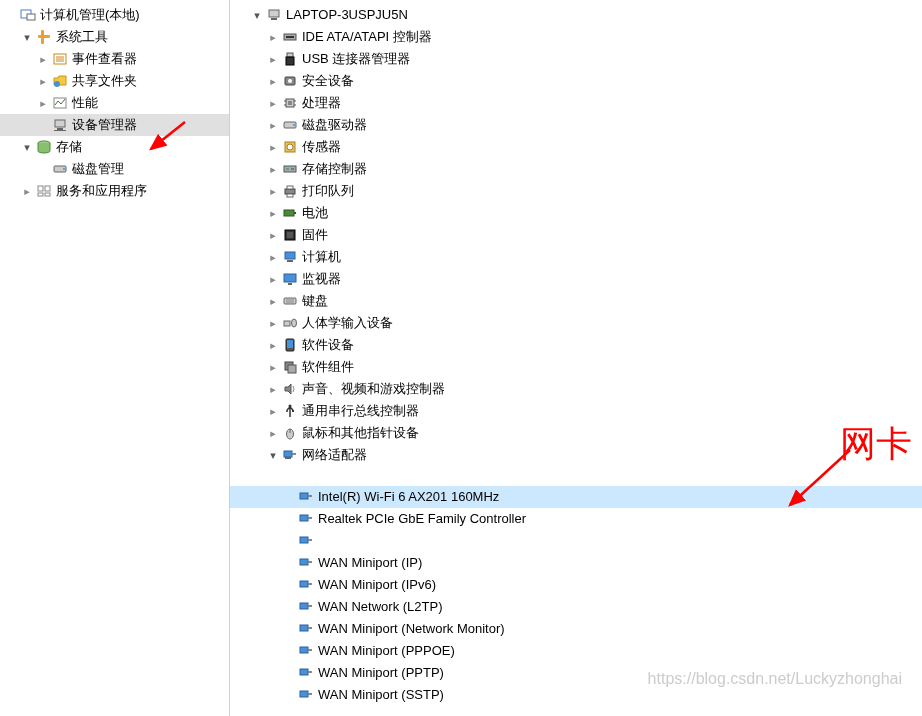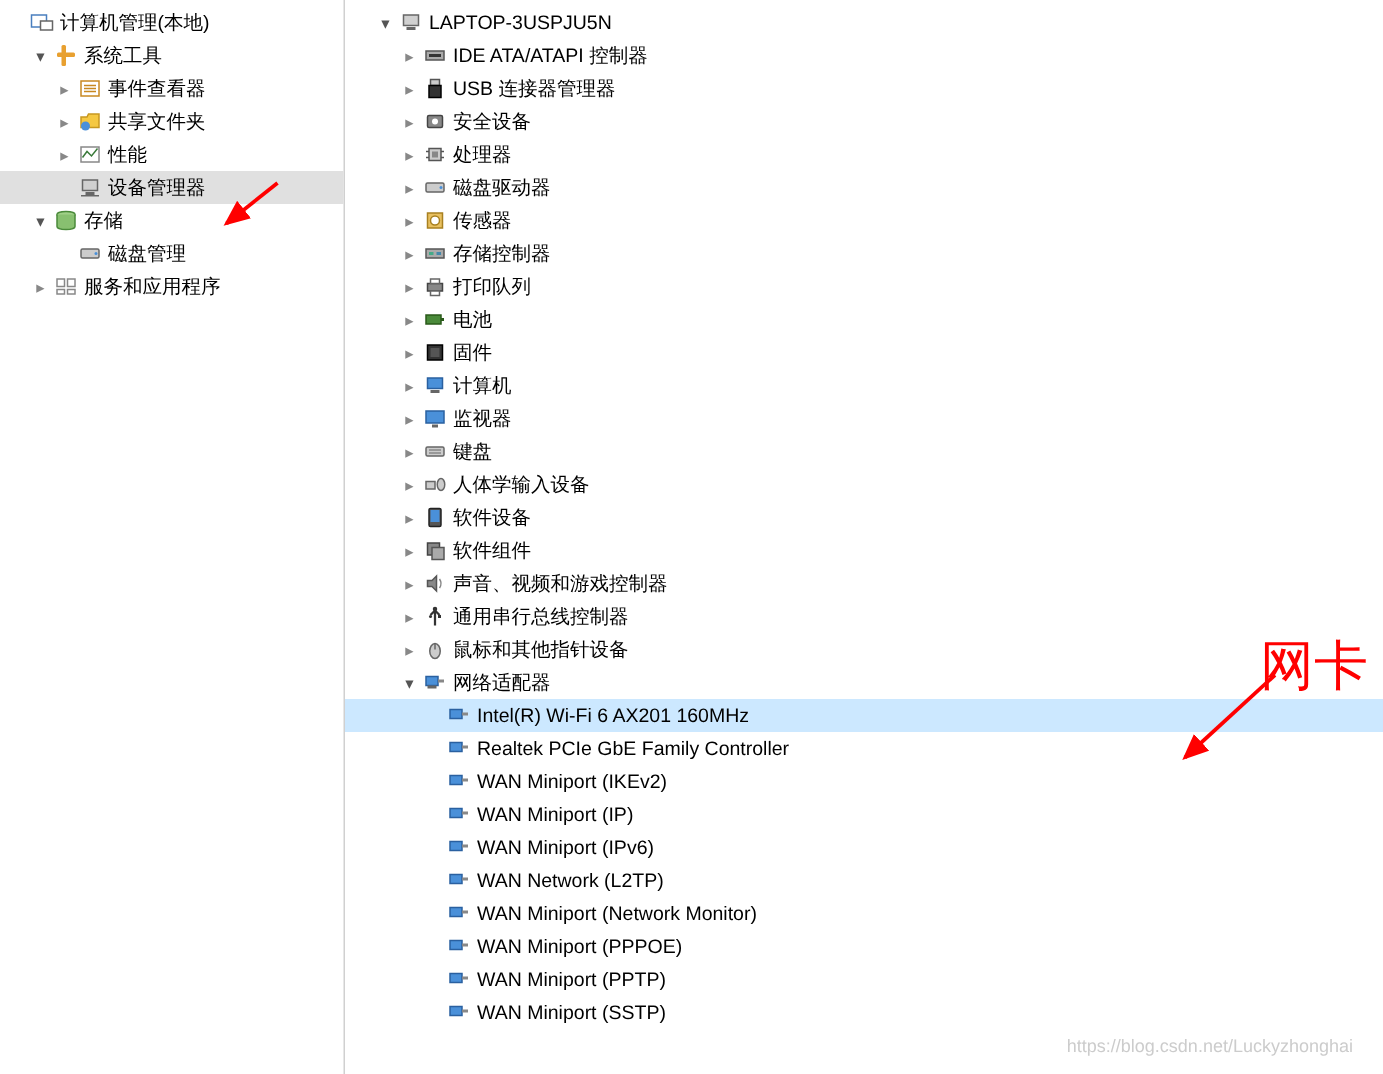--- a/index.html
+++ b/index.html
@@ -35,20 +35,21 @@
       height: 22px;
       padding: 0 20px;
       white-space: nowrap;
       cursor: default;
     }
     .tree-item.selected {
       background: #e0e0e0;
     }
     .tree-item.highlighted {
       background: #cce8ff;
+      margin-top: 20px;
     }
     .expand {
       width: 14px;
       height: 14px;
       display: inline-flex;
       align-items: center;
       justify-content: center;
       font-size: 9px;
       color: #666;
       margin-right: 2px;
@@ -82,24 +83,24 @@
       color: #ff0000;
       font-size: 36px;
       font-family: "SimSun", "Microsoft YaHei", serif;
     }
     .arrow1 {
       position: absolute;
       pointer-events: none;
     }
     .watermark {
       position: absolute;
-      bottom: 12px;
+      bottom: 28px;
       right: 20px;
       color: #ccc;
-      font-size: 12px;
+      font-size: 16px;
       font-family: Arial, sans-serif;
       text-align: center;
     }
   </style>
 </head>
 <body>
 
 <div class="container">
 
   <div class="left-panel">
@@ -475,21 +476,20 @@
     </div>
 
     <div class="tree-item indent-3">
       <span class="expand none"></span>
       <span class="icon">
           <svg width="16" height="16">
             <rect x="2" y="4" width="8" height="6" fill="#4a90d9" stroke="#2a60a0"></rect>
             <rect x="10" y="6" width="4" height="2" fill="#888"></rect>
           </svg>
         </span>
-      <span class="label">WAN Miniport (IKEv2)</span>
     </div>
 
     <div class="tree-item indent-3">
       <span class="expand none"></span>
       <span class="icon">
           <svg width="16" height="16">
             <rect x="2" y="4" width="8" height="6" fill="#4a90d9" stroke="#2a60a0"></rect>
             <rect x="10" y="6" width="4" height="2" fill="#888"></rect>
           </svg>
         </span>

